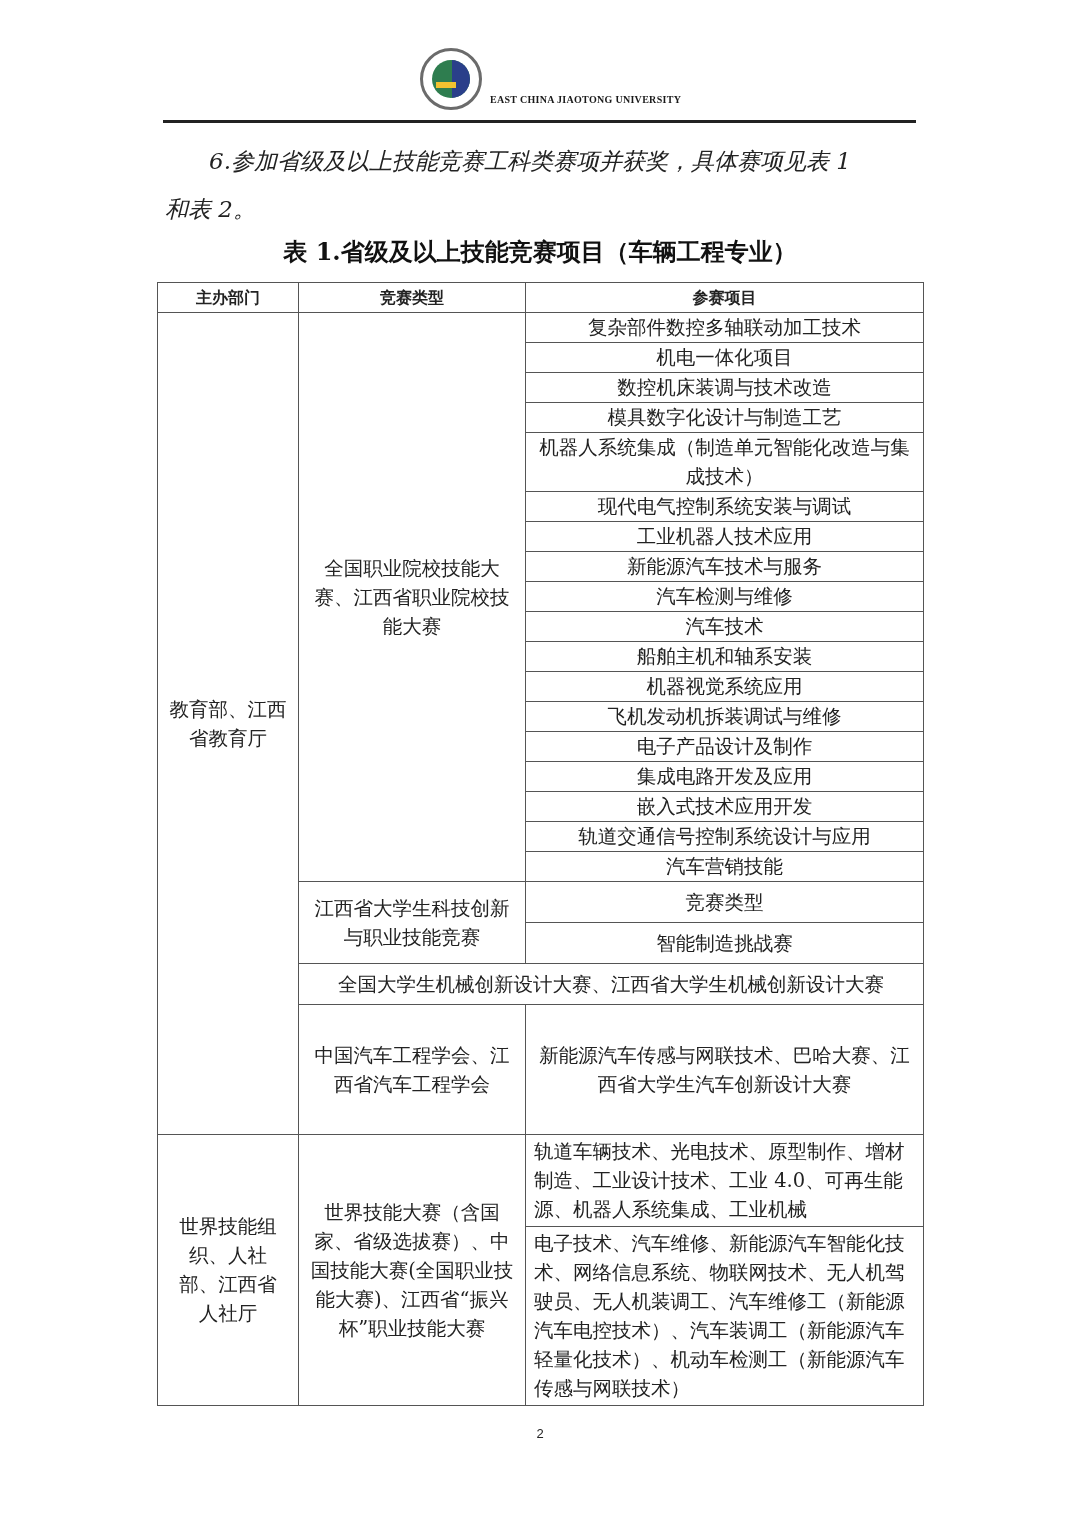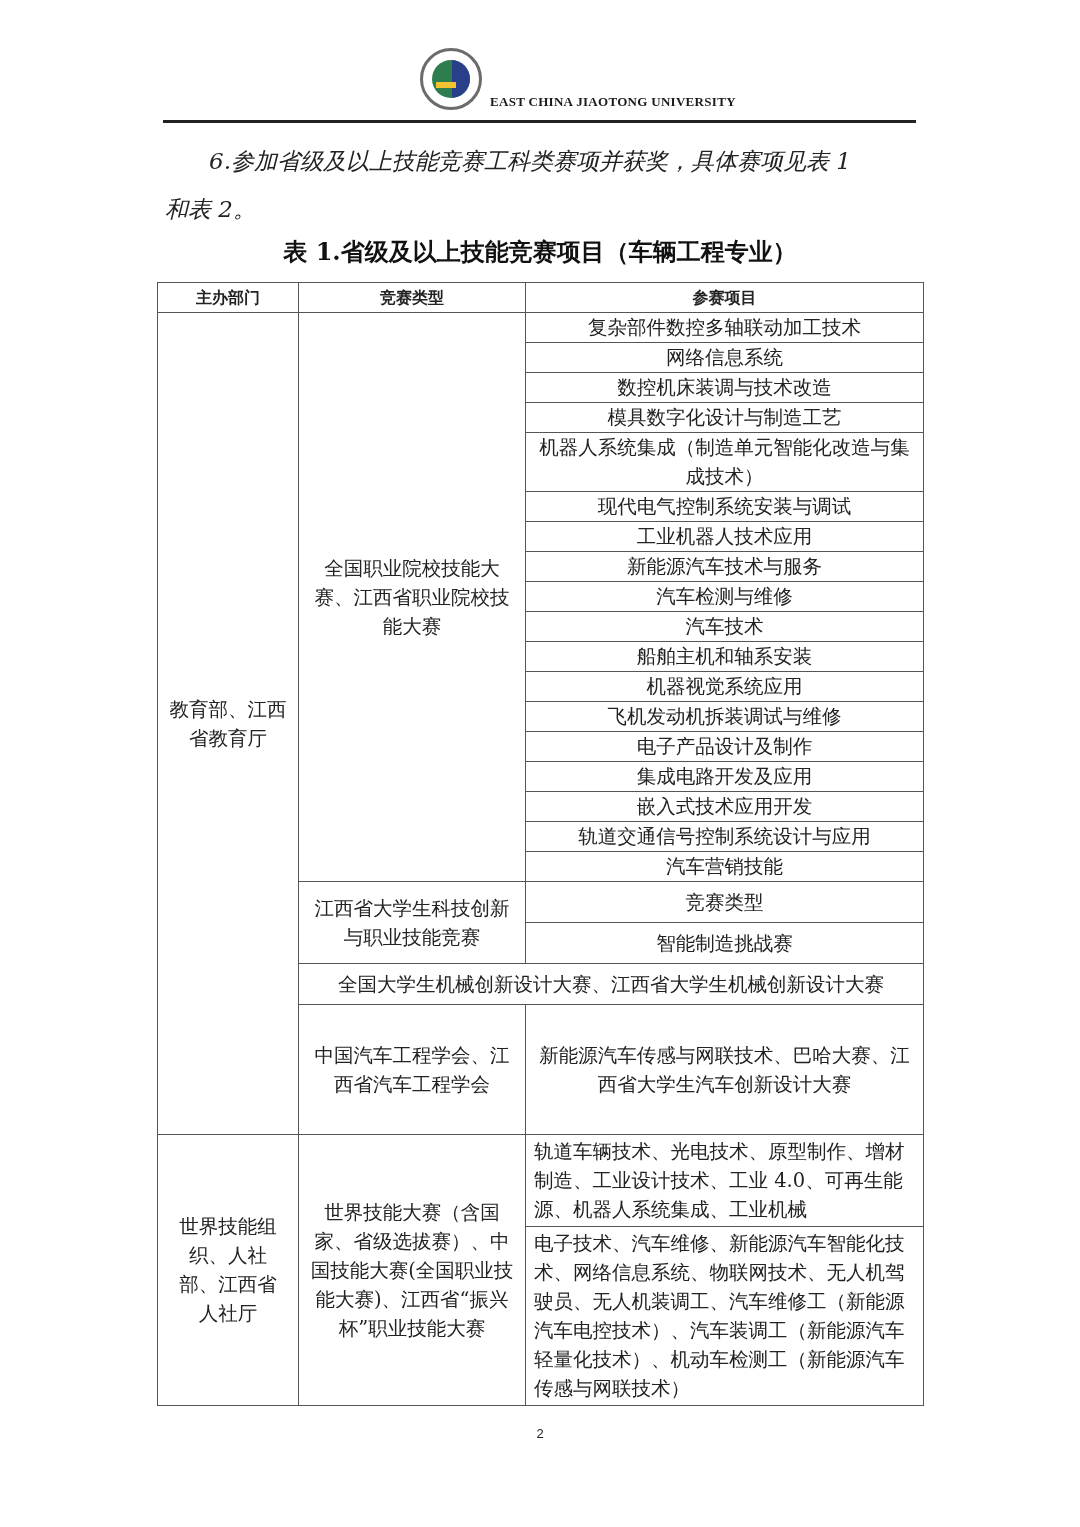--- a/index.html
+++ b/index.html
@@ -7,21 +7,21 @@
          font-family:"DejaVu Serif","Liberation Serif",serif; color:#1a1a1a; }
   .letterhead { position:absolute; left:0; top:0; width:1080px; height:124px; }
   .logo-seal { position:absolute; left:420px; top:48px; width:62px; height:62px; border-radius:50%;
                border:3px solid #6b6b6b; box-sizing:border-box; background:#fff; }
   .logo-seal .inner { position:absolute; left:9px; top:9px; width:38px; height:38px; border-radius:50%;
                background:#2e7d4f; overflow:hidden; }
   .logo-seal .inner .blue { position:absolute; right:0; top:0; width:18px; height:38px; background:#2a3f8a; }
   .logo-seal .inner .tag { position:absolute; left:4px; top:22px; width:20px; height:6px; background:#f2c230; }
   .logo-name { position:absolute; left:493px; top:52px; font-size:32px; font-weight:bold; letter-spacing:4px;
                font-family:"DejaVu Serif",serif; color:#1a1a1a; line-height:36px; }
-  .logo-en { position:absolute; left:490px; top:94px; font-size:13px; font-weight:bold; letter-spacing:0.3px;
+  .logo-en { position:absolute; left:490px; top:94px; font-size:10px; font-weight:bold; letter-spacing:0.3px;
              font-family:"Liberation Serif",serif; color:#1a1a1a; }
   .header-rule { position:absolute; left:163px; top:120px; width:753px; height:3px; background:#222; }
 
   .para { position:absolute; left:165px; width:760px; font-size:23px; line-height:52px; color:#222;font-style:italic; }
   .para.l1 { top:135px; text-indent:44px; }
   .para.l2 { top:183px; }
   .table-title { position:absolute; left:0; width:1080px; top:232px; text-align:center; font-size:24px;
                  font-weight:bold; color:#111; line-height:40px; }
 
   table.comp { position:absolute; left:157px; top:282px; width:766px; border-collapse:collapse; table-layout:fixed;
@@ -68,21 +68,21 @@
     <th>竞赛类型</th>
     <th>参赛项目</th>
   </tr>
 
   <tr class="row29">
     <td rowspan="22" style="padding:0 10px;">教育部、江西省教育厅</td>
     <td rowspan="18" style="padding:4px 10px;">全国职业院校技能大赛、江西省职业院校技能大赛</td>
     <td class="item">复杂部件数控多轴联动加工技术</td>
   </tr>
   <tr class="row29">
-        <td class="item">网络信息系统</td>
+        <td class="item">机电一体化项目</td>
       </tr>
   <tr class="row29">
         <td class="item">数控机床装调与技术改造</td>
       </tr>
   <tr class="row29">
         <td class="item">模具数字化设计与制造工艺</td>
       </tr>
   <tr class="tall">
         <td class="item" style="padding:0 12px;">机器人系统集成（制造单元智能化改造与集成技术）</td>
       </tr>

